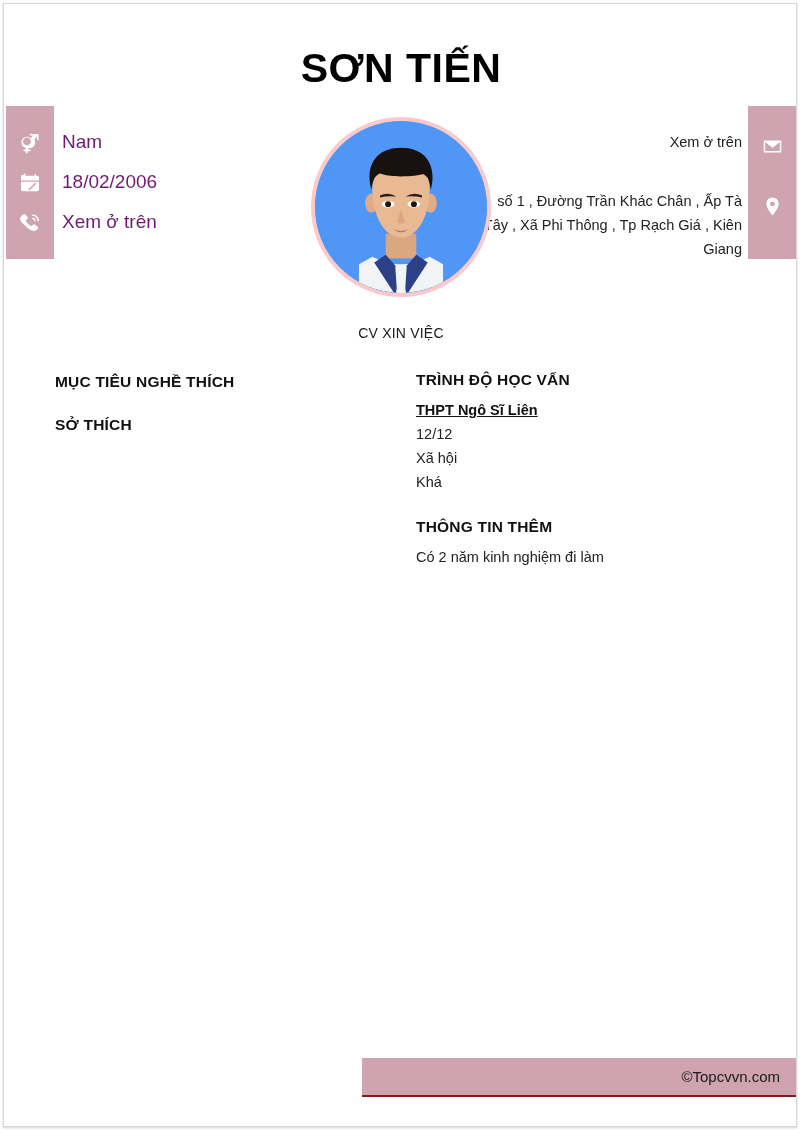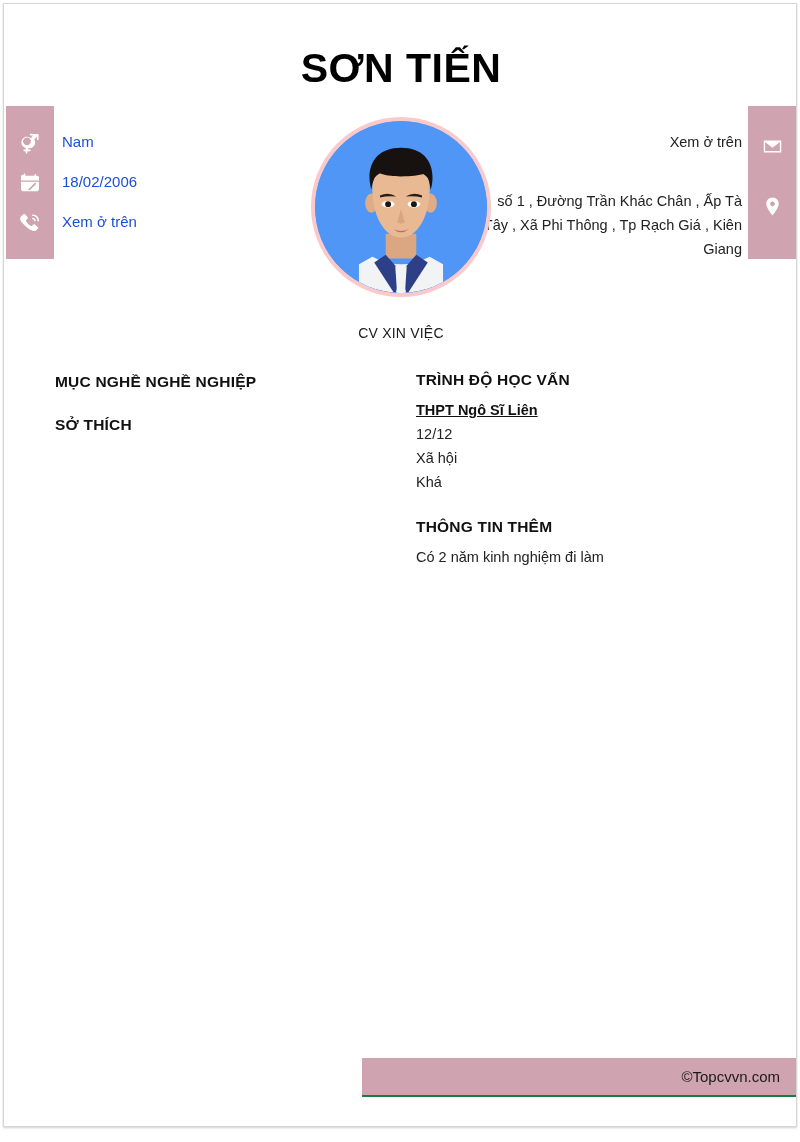--- a/index.html
+++ b/index.html
@@ -69,22 +69,22 @@
   
   #contact-left {
     position: absolute;
     left: 58px;
     top: 118px;
     width: 220px;
   }
   #contact-left .contact-line {
     height: 40px;
     line-height: 40px;
-    font-size: 15px;
-    color: #1d4ed8;
+    font-size: 19px;
+    color: #701a75;
     white-space: nowrap;
   }
 
   
   #contact-right {
     position: absolute;
     left: 470px;
     top: 118px;
     width: 268px;
     text-align: right;
@@ -168,21 +168,21 @@
   .sec-line.italic { }
 
   
   #footer-bar {
     position: absolute;
     left: 358px;
     bottom: 29px;
     width: 436px;
     height: 39px;
     background: #cfa3af;
-    border-bottom: 2px solid #15803d;
+    border-bottom: 2px solid #7f1d1d;
     display: flex;
     align-items: center;
     justify-content: flex-end;
     padding-right: 18px;
   }
   #footer-text {
     font-size: 15px;
     color: #1a1a1a;
   }
 </style>
@@ -271,21 +271,21 @@
 
         <path d="M82 113 q8 4 16 0 q-8 7 -16 0 z" fill="#b9705f"></path>
       </svg>
     </div>
   </div>
 
   <div id="cv-subtitle">CV XIN VIỆC</div>
 
   <div id="body-left">
       <div class="sec-block">
-        <div class="sec-title">MỤC NGHỀ NGHỀ NGHIỆP</div>
+        <div class="sec-title">MỤC TIÊU NGHỀ THÍCH</div>
       </div>
       <div class="sec-block">
         <div class="sec-title">SỞ THÍCH</div>
       </div>
     </div>
 
   <div id="body-right">
       <div class="sec-block">
         <div class="sec-title">TRÌNH ĐỘ HỌC VẤN</div>
         <div class="sec-line bold">THPT Ngô Sĩ Liên</div>

